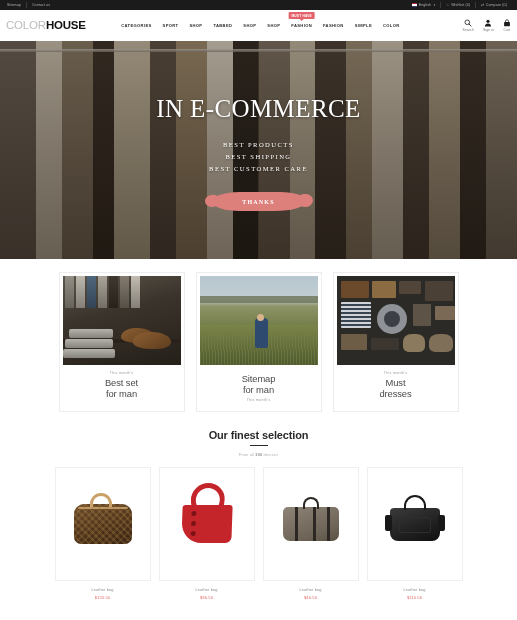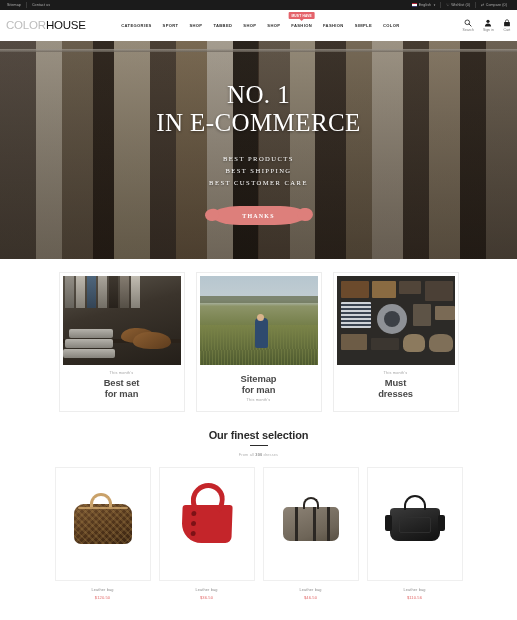--- a/index.html
+++ b/index.html
@@ -48,21 +48,21 @@
     padding: 0 6px;
   }
   .logo {
     font-size: 11.5px;
     letter-spacing: -0.2px;
     line-height: 1;
     white-space: nowrap;
     flex: 0 0 auto;
   }
   .logo .ware { color:#bdbdbd; font-weight:400; }
-  .logo .house { color:#111111; font-weight:400;margin-top:20px; }
+  .logo .house { color:#111111; font-weight:700;margin-top:20px; }
 
   .nav {
     display:flex;
     align-items:center;
     gap: 0;
     margin-left: 30px;
     flex: 1 1 auto;
     position: relative;
   }
   .nav-item {
@@ -208,21 +208,21 @@
     display:flex; flex-direction:column;
     justify-content:center;
   }
   .card-kicker {
     font-size: 3.8px;
     color:#a3a3a3;
     letter-spacing:.2px;
   }
   .card-title {
     font-size: 9.4px;
-    font-weight: 700;
+    font-weight: 400;
     color:#4a4a4a;
     line-height:1.22;
     letter-spacing:-.1px;
     margin: 2px 0;
   }
 
   
   .img-shoes { background: linear-gradient(165deg,#5c564c 0%,#3b342c 40%,#241f19 100%); }
   .img-shoes .shelf { position:absolute; left:0; right:0; bottom:22px; height:4px; background:#2a221a; }
   .img-shoes .sweater {
@@ -495,21 +495,20 @@
     <div class="strip" style="left:78%;width:5%;background:linear-gradient(to bottom,#574c40,#342c24);"></div>
     <div class="strip" style="left:83%;width:6%;background:linear-gradient(to bottom,#b0a189,#7b6f5b);"></div>
     <div class="strip" style="left:89%;width:5%;background:linear-gradient(to bottom,#3d342b,#241e18);"></div>
     <div class="strip" style="left:94%;width:6%;background:linear-gradient(to bottom,#8e8270,#5b5246);"></div>
     <div class="hero-rail"></div>
   </div>
   <div class="hero-overlay"></div>
 
   <div class="hero-content">
     <div class="hero-title">
-      <div>NO. 1</div>
       <div>IN E-COMMERCE</div>
     </div>
     <div class="hero-sub">
       <div>BEST PRODUCTS</div>
       <div>BEST SHIPPING</div>
       <div>BEST CUSTOMER CARE</div>
     </div>
     <div class="hero-btn-wrap">
       <div class="hero-btn">
         <span>THANKS</span>

